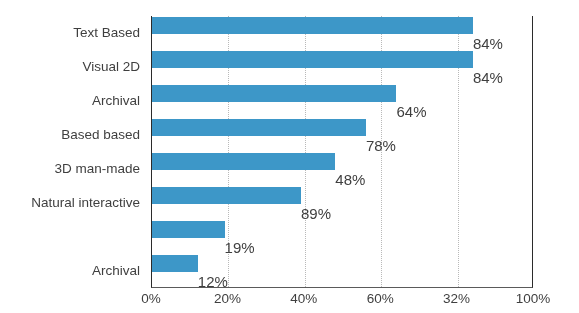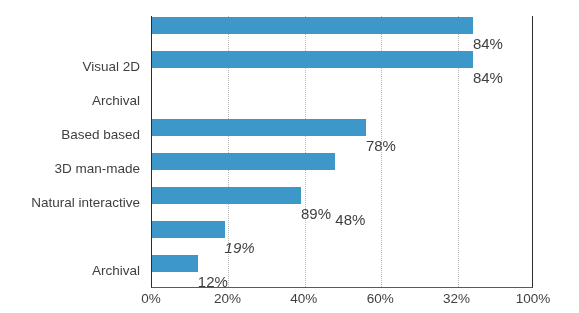--- a/index.html
+++ b/index.html
@@ -116,20 +116,21 @@
     color: #3f3f3f;
     white-space: nowrap;
   }
 </style>
 </head>
 <body>
 
 <div id="chart-root">
 
   <div class="cat-labels">
+      <div class="cat-label" style="top: 0px;">Text Based</div>
       <div class="cat-label" style="top: 34px;">Visual 2D</div>
       <div class="cat-label" style="top: 68px;">Archival</div>
       <div class="cat-label" style="top: 102px;">Based based</div>
       <div class="cat-label" style="top: 136px;">3D man-made</div>
       <div class="cat-label" style="top: 170px;">Natural interactive</div>
       <div class="cat-label" style="top: 238px;">Archival</div>
     </div>
 
   <div class="plot">
     <div class="gridlines">
@@ -140,35 +141,39 @@
       </div>
     <div class="bars">
         <div class="bar-row" style="top: 0px;">
           <div class="bar" title="Text Based 84%" style="width: 320.88px; background: rgb(61, 151, 200);"></div>
           <div class="bar-value" style="left: 320.88px;">84%</div>
         </div>
         <div class="bar-row" style="top: 34px;">
           <div class="bar" title="Visual 2D 84%" style="width: 320.88px; background: rgb(61, 151, 200);"></div>
           <div class="bar-value" style="left: 320.88px;">84%</div>
         </div>
+        <div class="bar-row" style="top: 68px;">
+          <div class="bar" title="Archival 64%" style="width: 244.48px; background: rgb(61, 151, 200);"></div>
+          <div class="bar-value" style="left: 244.48px;">64%</div>
+        </div>
         <div class="bar-row" style="top: 102px;">
           <div class="bar" title="Time based 56%" style="width: 213.92px; background: rgb(61, 151, 200);"></div>
           <div class="bar-value" style="left: 213.92px;">78%</div>
         </div>
         <div class="bar-row" style="top: 136px;">
           <div class="bar" title="3D man-made 48%" style="width: 183.36px; background: rgb(61, 151, 200);"></div>
-          <div class="bar-value" style="left: 183.36px; margin-top: 40px;">48%</div>
+          <div class="bar-value" style="left: 183.36px;">48%</div>
         </div>
         <div class="bar-row" style="top: 170px;">
           <div class="bar" title="Digital interactive 39%" style="width: 148.98px; background: rgb(61, 151, 200);"></div>
           <div class="bar-value" style="left: 148.98px;">89%</div>
         </div>
         <div class="bar-row" style="top: 204px;">
           <div class="bar" title="Geography based 19%" style="width: 72.58px; background: rgb(61, 151, 200);"></div>
-          <div class="bar-value" style="left: 72.58px; font-style: italic;">19%</div>
+          <div class="bar-value" style="left: 72.58px;">19%</div>
         </div>
         <div class="bar-row" style="top: 238px;">
           <div class="bar" title="Natural 12%" style="width: 45.84px; background: rgb(61, 151, 200);"></div>
           <div class="bar-value" style="left: 45.84px;">12%</div>
         </div>
       </div>
   </div>
 
   <div class="xticks">
       <div class="xtick" style="left: 0px;">0%</div>

